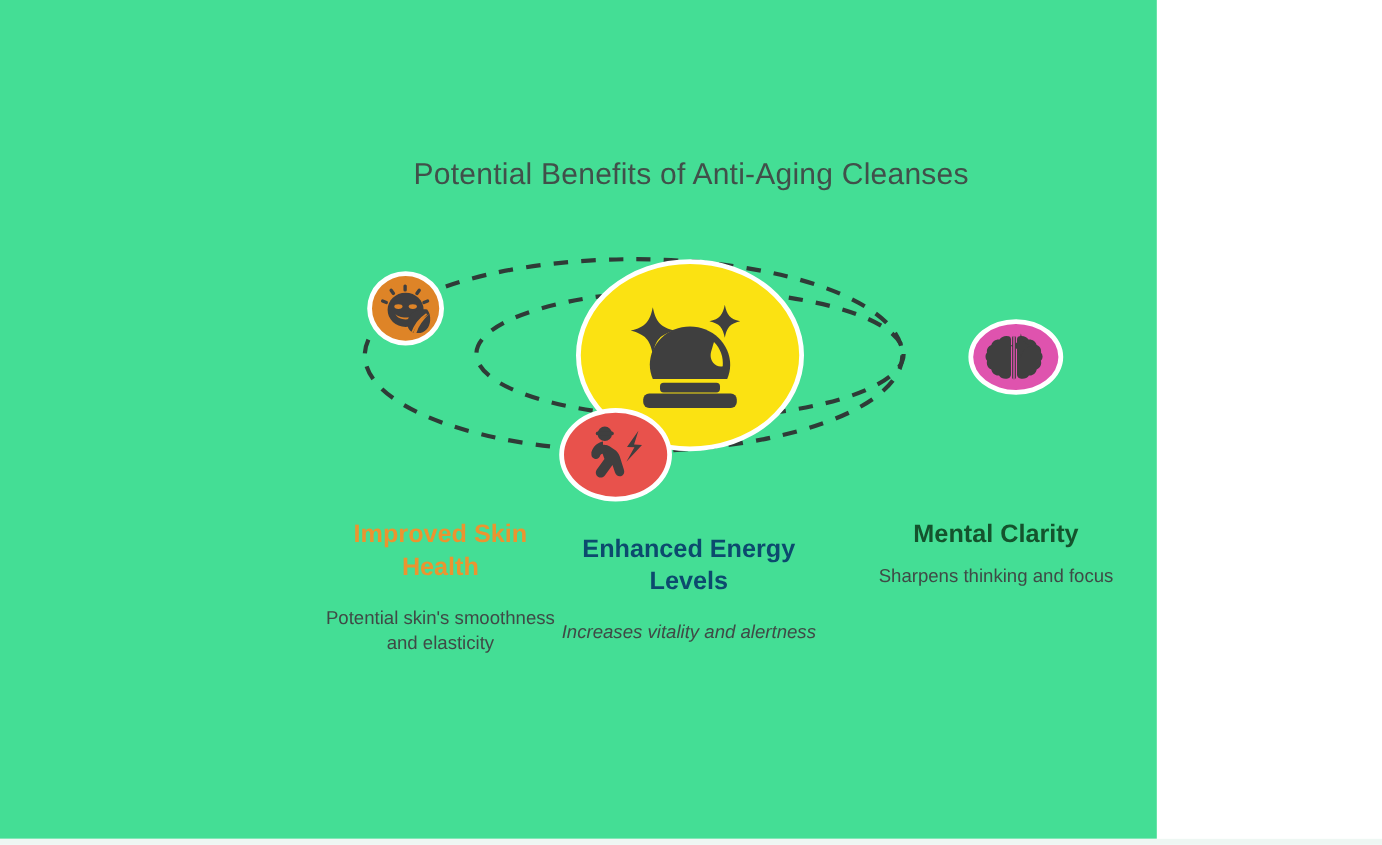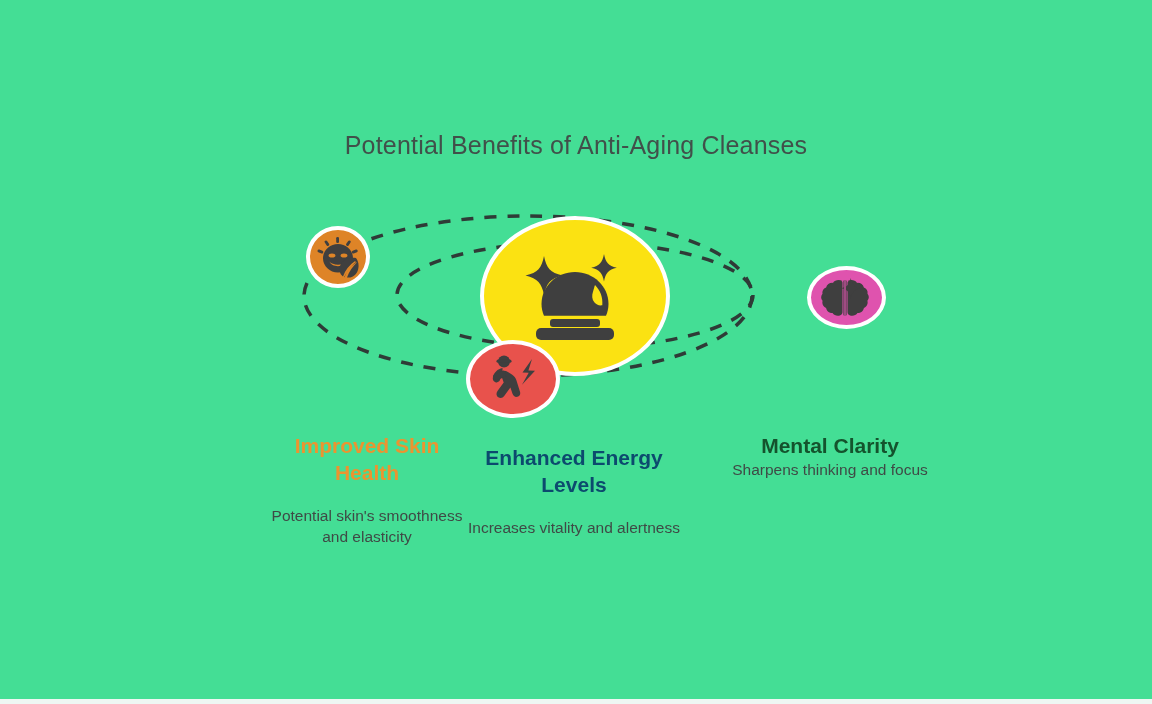--- a/index.html
+++ b/index.html
@@ -9,21 +9,21 @@
   }
   body {
     width: 1152px;
     height: 704px;
     overflow: hidden;
     font-family: "Liberation Sans", sans-serif;
   }
 
   #canvas {
     position: relative;
-    width: 1152px;
+    width: 964px;
     height: 699px;
     background: #44DE95;
     overflow: hidden;
   }
 
   #bottom-strip {
     position: absolute;
     left: 0;
     top: 699px;
     width: 1152px;
@@ -113,25 +113,25 @@
     color: #3f4a46;
     margin: 0;
   }
 
   #benefit-skin { left: 214px; top: 432px; width: 210px; margin-left: 48px; }
   #benefit-skin .benefit-title { color: #EB9430; }
   #benefit-skin .benefit-desc { margin-top: 19px; }
 
   #benefit-energy { left: 468px; top: 444px; width: 212px; }
   #benefit-energy .benefit-title { color: #0c4a6e; }
-  #benefit-energy .benefit-desc { margin-top: 19px; }
+  #benefit-energy .benefit-desc { margin-top: 19px; font-style: italic; }
 
   #benefit-mind { left: 722px; top: 432px; width: 216px; }
   #benefit-mind .benefit-title { color: #14532d; }
-  #benefit-mind .benefit-desc { }
+  #benefit-mind .benefit-desc { margin-top: 11px; }
 </style>
 </head>
 <body>
 
 <div id="canvas">
 
   <div id="title">Potential Benefits of Anti-Aging Cleanses</div>
 
   <svg id="orbits" viewBox="0 0 1152 699" width="1152" height="699">
     <ellipse cx="528" cy="296" rx="224" ry="80" fill="none" stroke="#2f3b37" stroke-width="3.5" stroke-dasharray="12 11" stroke-linecap="butt"></ellipse>

